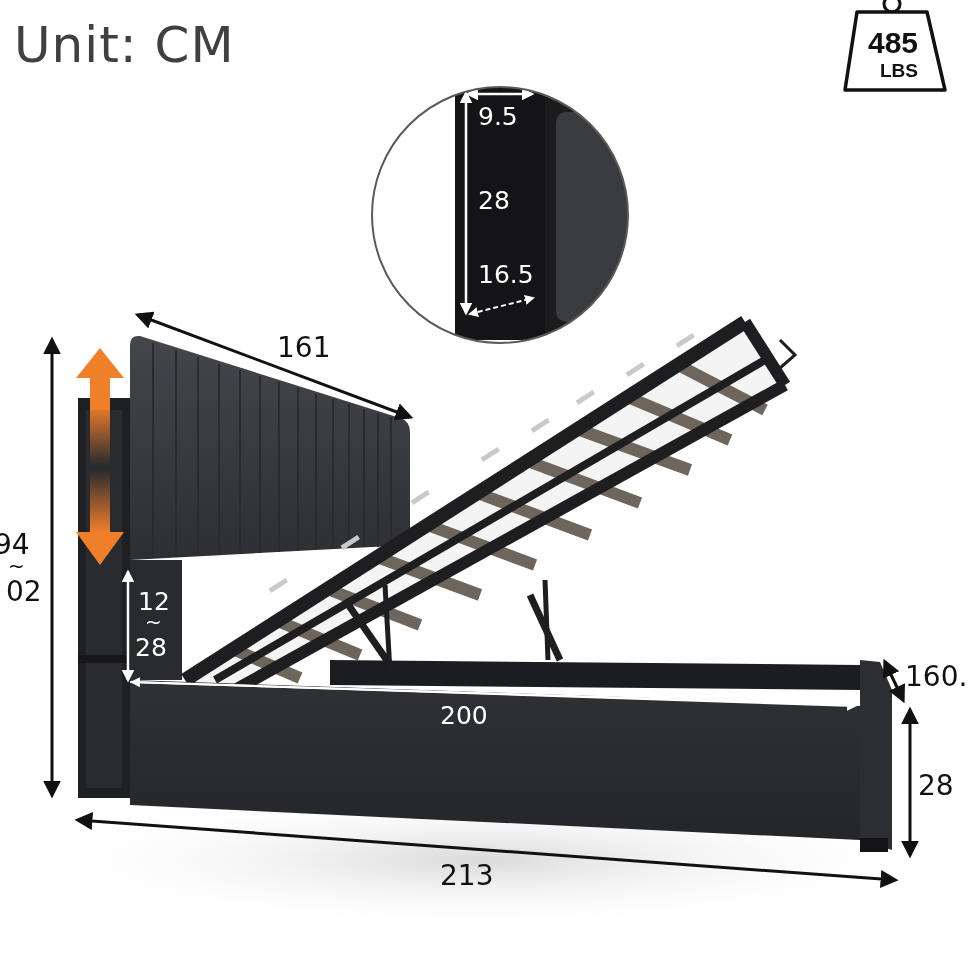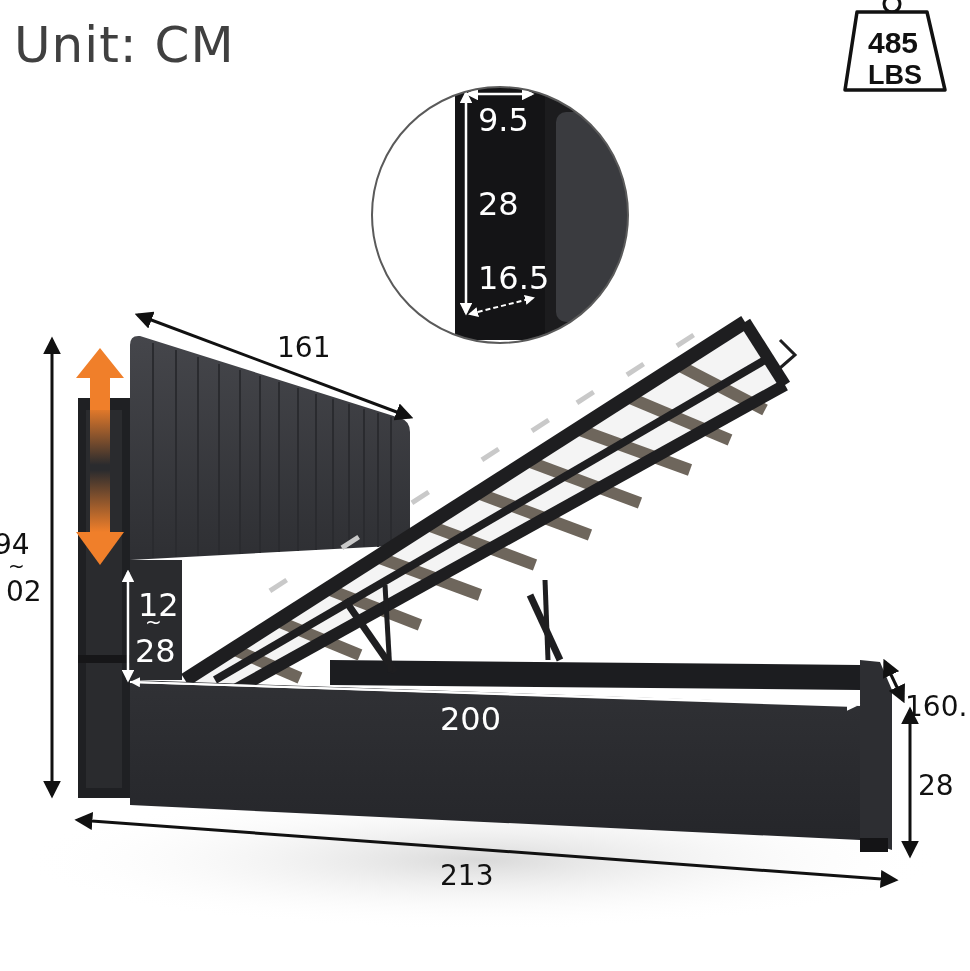--- a/index.html
+++ b/index.html
@@ -1,20 +1,20 @@
 <!DOCTYPE html>
 <html><head>
 <meta charset="utf-8">
 <style>
   html,body{margin:0;padding:0;background:#ffffff;}
   body{width:970px;height:971px;position:relative;overflow:hidden;font-family:"DejaVu Sans","Liberation Sans",sans-serif;}
   .abs{position:absolute;}
   .unit-title{left:14px;top:20px;font-size:50px;color:#404040;letter-spacing:1px;line-height:1;}
   .dim{color:#111;font-size:28px;line-height:1;}
-  .dim-white{color:#fff;font-size:32px;line-height:1;}
+  .dim-white{color:#fff;font-size:25px;line-height:1;}
   svg{position:absolute;left:0;top:0;}
   .weight-num{font-family:"Liberation Sans",sans-serif;font-weight:bold;font-stretch:condensed;}
 </style>
 </head>
 <body>
 
 <div class="abs unit-title">Unit: CM</div>
 
 <svg width="970" height="971" viewBox="0 0 970 971">
   <defs>
@@ -155,32 +155,32 @@
     <circle cx="500" cy="215" r="128" fill="none" stroke="#5a5a5a" stroke-width="2"></circle>
   </g>
 
   <g>
     <circle cx="892" cy="4" r="8" fill="none" stroke="#111" stroke-width="3"></circle>
     <path d="M857,12 L927,12 L945,90 L845,90 Z" fill="#fff" stroke="#111" stroke-width="3.5" stroke-linejoin="round"></path>
   </g>
 </svg>
 
 <div class="abs weight-num" style="left:868px;top:26px;font-size:30px;color:#111;width:50px;text-align:left;">485</div>
-<div class="abs weight-num" style="left:868px;top:60px;font-size:27px;color:#111;width:50px;text-align:right;">LBS</div>
+<div class="abs weight-num" style="left:868px;top:60px;font-size:19px;color:#111;width:50px;text-align:right;">LBS</div>
 
 <div class="abs dim-white" style="left:478px;top:104px;">9.5</div>
 <div class="abs dim-white" style="left:478px;top:188px;">28</div>
 <div class="abs dim-white" style="left:478px;top:262px;">16.5</div>
 
 <div class="abs dim" style="left:277px;top:334px;">161</div>
 
 <div class="abs dim" style="left:-6px;top:531px;">94</div>
 <div class="abs dim" style="left:8px;top:556px;font-size:20px;">~</div>
 <div class="abs dim" style="left:6px;top:578px;">02</div>
 
 <div class="abs dim-white" style="left:138px;top:589px;">12</div>
 <div class="abs dim-white" style="left:145px;top:612px;font-size:20px;">~</div>
 <div class="abs dim-white" style="left:135px;top:635px;">28</div>
 
 <div class="abs dim-white" style="left:440px;top:703px;">200</div>
 <div class="abs dim" style="left:440px;top:862px;text-align:center;">213</div>
-<div class="abs dim" style="left:905px;top:663px;margin-top:30px;">160.</div>
+<div class="abs dim" style="left:905px;top:663px;">160.</div>
 <div class="abs dim" style="left:918px;top:772px;">28</div>
 
 </body></html>

